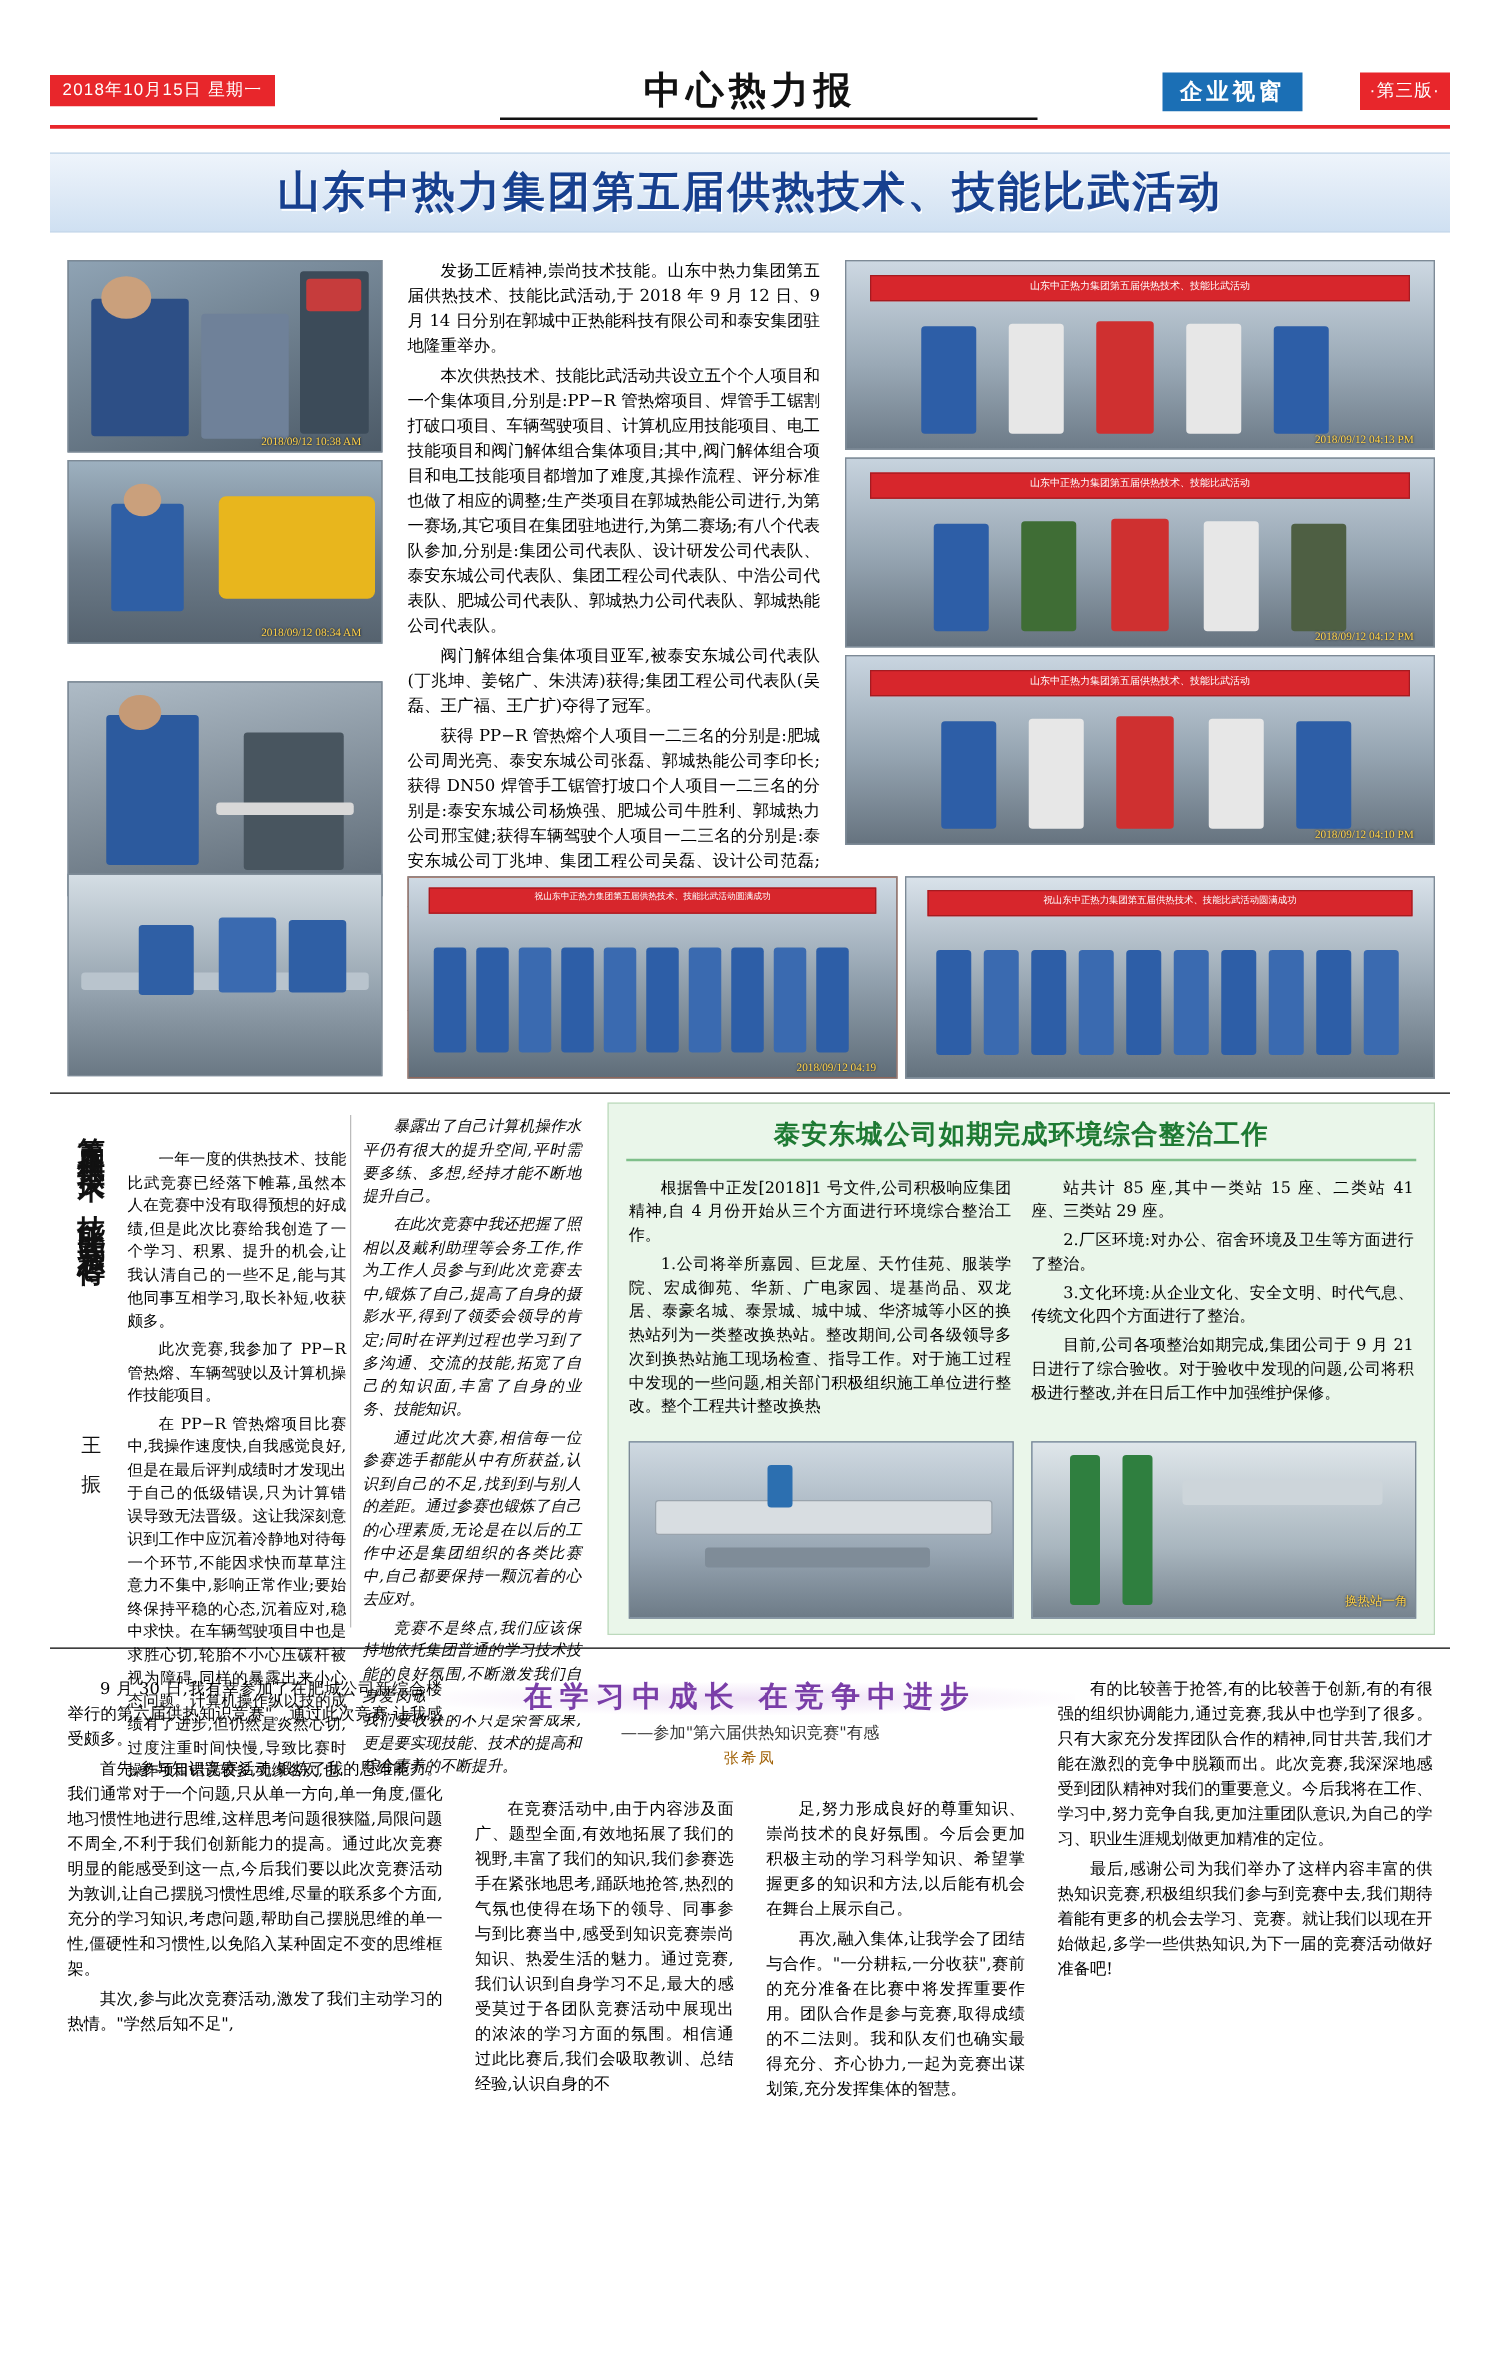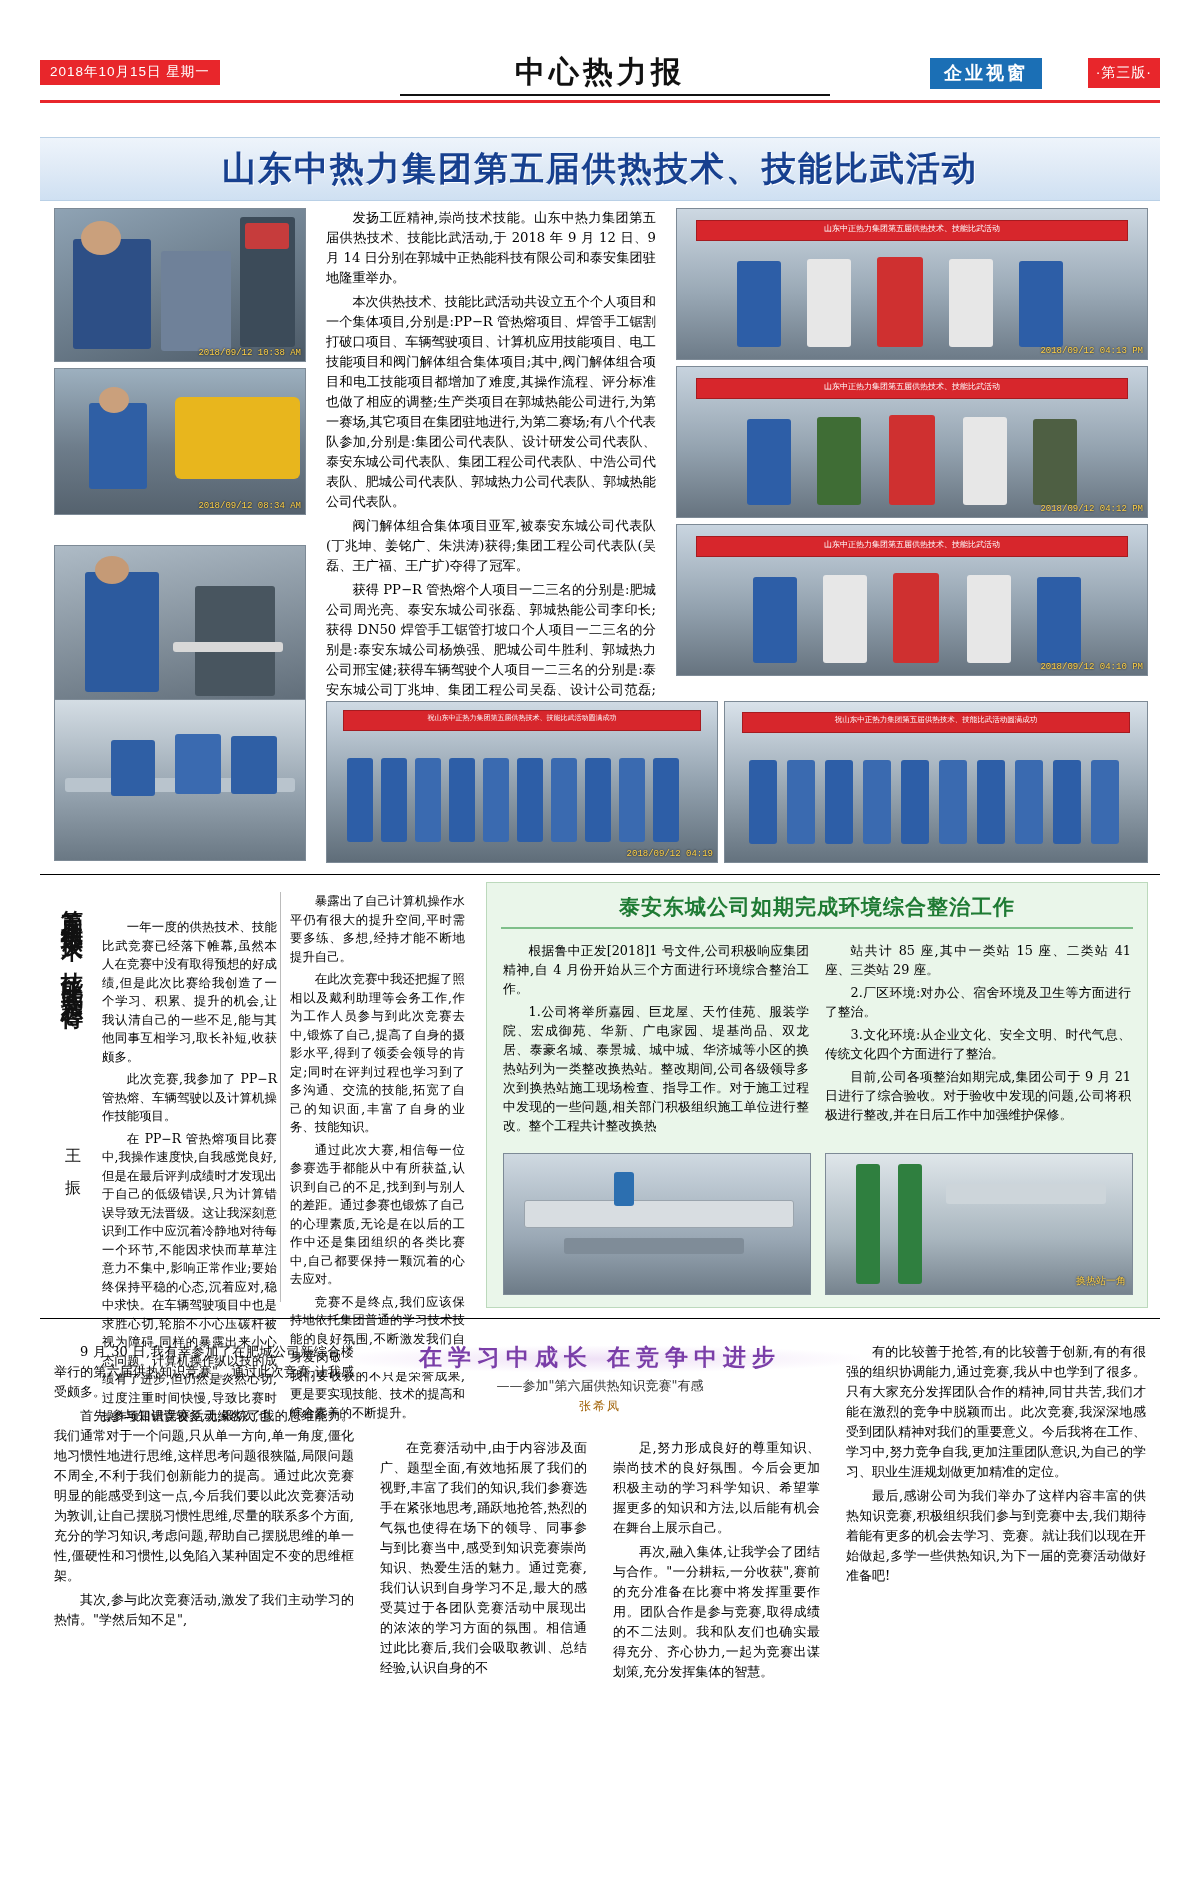--- a/index.html
+++ b/index.html
@@ -31,34 +31,34 @@
   .page-no{
     position:absolute;right:0;top:2px;background:#e8262b;color:#fff;
     font-size:14px;letter-spacing:1px;padding:6px 8px 6px 8px;
   }
   .rule-red{position:absolute;left:0;right:0;top:44px;height:3px;background:#e8262b;}
 
   
   .headline-wrap{
     position:absolute;left:0;top:66px;width:1120px;height:62px;
     background:linear-gradient(180deg,#eef4fb 0%,#dfeaf6 50%,#cfe0f2 100%);
-    border-top:1px solid #b9d0e6;border-bottom:1px solid #b9d0e6;margin-top:15px;
+    border-top:1px solid #b9d0e6;border-bottom:1px solid #b9d0e6;
   }
   .headline{
     position:absolute;left:0;right:0;top:8px;text-align:center;
     font-family:"DejaVu Serif","Liberation Serif",serif;
     font-size:34px;font-weight:bold;color:#17408f;letter-spacing:2px;
     text-shadow:1px 1px 0 #ffffff;
   }
 
   
   .photo{position:absolute;overflow:hidden;background:#9bb0c4;border:1px solid #7d8a96;}
   .photo .stamp{
-    position:absolute;right:4px;bottom:3px;color:#ffd24a;font-size:9px;
-    font-family:Liberation Mono, monospace;text-shadow:0 0 2px #000;
+    position:absolute;right:16px;bottom:3px;color:#ffd24a;font-size:9px;
+    font-family:Liberation Serif, serif;text-shadow:0 0 2px #000;
   }
   .photo .banner{
     position:absolute;left:4%;right:4%;top:7%;height:13%;background:#d7262c;
     color:#fff;font-size:8px;text-align:center;line-height:1.9;overflow:hidden;
     border:1px solid #a51b20;
   }
   .ph-figure{position:absolute;border-radius:3px;}
 
   
   .body-col{
@@ -241,21 +241,21 @@
 
   <div class="vtitle" style="left:18px;top:836px;height:420px;">第五届供热技术、技能比武竞赛心得</div>
   <div class="vauthor" style="left:22px;top:1080px;height:110px;">王 振</div>
 
   <div class="body-col" style="left:62px;top:862px;width:175px;height:410px;font-size:12.4px;line-height:18.5px;">
     <p>一年一度的供热技术、技能比武竞赛已经落下帷幕,虽然本人在竞赛中没有取得预想的好成绩,但是此次比赛给我创造了一个学习、积累、提升的机会,让我认清自己的一些不足,能与其他同事互相学习,取长补短,收获颇多。</p>
     <p>此次竞赛,我参加了 PP−R 管热熔、车辆驾驶以及计算机操作技能项目。</p>
     <p>在 PP−R 管热熔项目比赛中,我操作速度快,自我感觉良好,但是在最后评判成绩时才发现出于自己的低级错误,只为计算错误导致无法晋级。这让我深刻意识到工作中应沉着冷静地对待每一个环节,不能因求快而草草注意力不集中,影响正常作业;要始终保持平稳的心态,沉着应对,稳中求快。在车辆驾驶项目中也是求胜心切,轮胎不小心压碳杆被视为障碍,同样的暴露出来小心态问题。计算机操作纵以技的成绩有了进步,但仍然是炎然心切,过度注重时间快慢,导致比赛时操作项目错误较多,无缘名次,也</p>
   </div>
 
-  <div class="body-col" style="left:250px;top:836px;width:175px;height:410px;font-size:12.4px;line-height:18.5px;">
+  <div class="body-col" style="left:250px;top:836px;width:175px;height:410px;font-size:12.4px;line-height:18.5px;font-style:italic;">
     <p>暴露出了自己计算机操作水平仍有很大的提升空间,平时需要多练、多想,经持才能不断地提升自己。</p>
     <p>在此次竞赛中我还把握了照相以及戴利助理等会务工作,作为工作人员参与到此次竞赛去中,锻炼了自己,提高了自身的摄影水平,得到了领委会领导的肯定;同时在评判过程也学习到了多沟通、交流的技能,拓宽了自己的知识面,丰富了自身的业务、技能知识。</p>
     <p>通过此次大赛,相信每一位参赛选手都能从中有所获益,认识到自己的不足,找到到与别人的差距。通过参赛也锻炼了自己的心理素质,无论是在以后的工作中还是集团组织的各类比赛中,自己都要保持一颗沉着的心去应对。</p>
     <p>竞赛不是终点,我们应该保持地依托集团普通的学习技术技能的良好氛围,不断激发我们自身爱岗敬业、商位成才的热情,我们要收获的不只是荣誉成果,更是要实现技能、技术的提高和综合素养的不断提升。</p>
   </div>
 
   <div class="col-divider" style="left:240px;top:836px;height:410px;"></div>
 
   <div class="greenbox" style="left:446px;top:826px;width:660px;height:424px;">
     <div class="gtitle">泰安东城公司如期完成环境综合整治工作</div>

